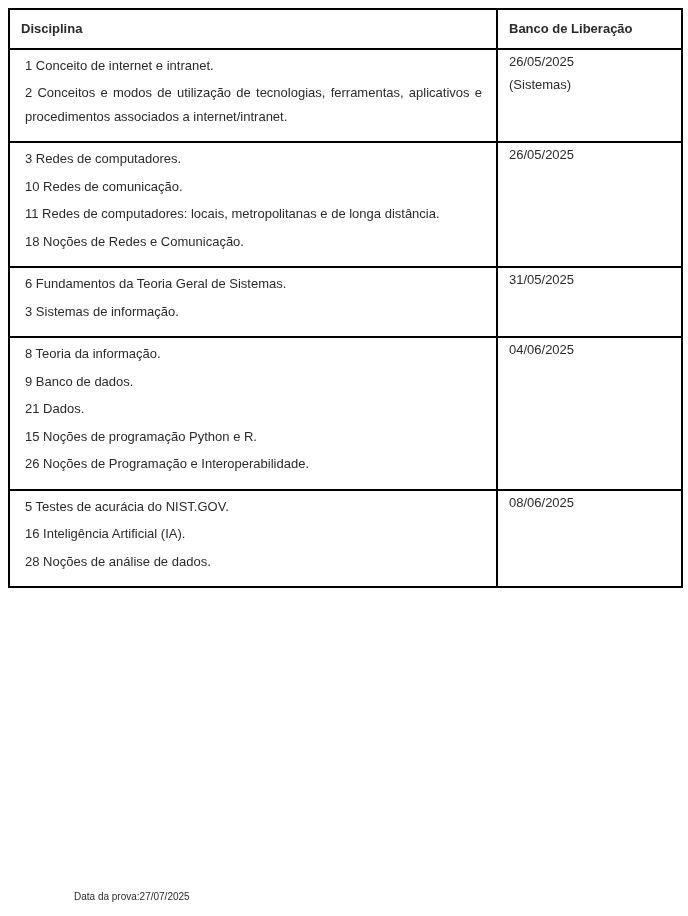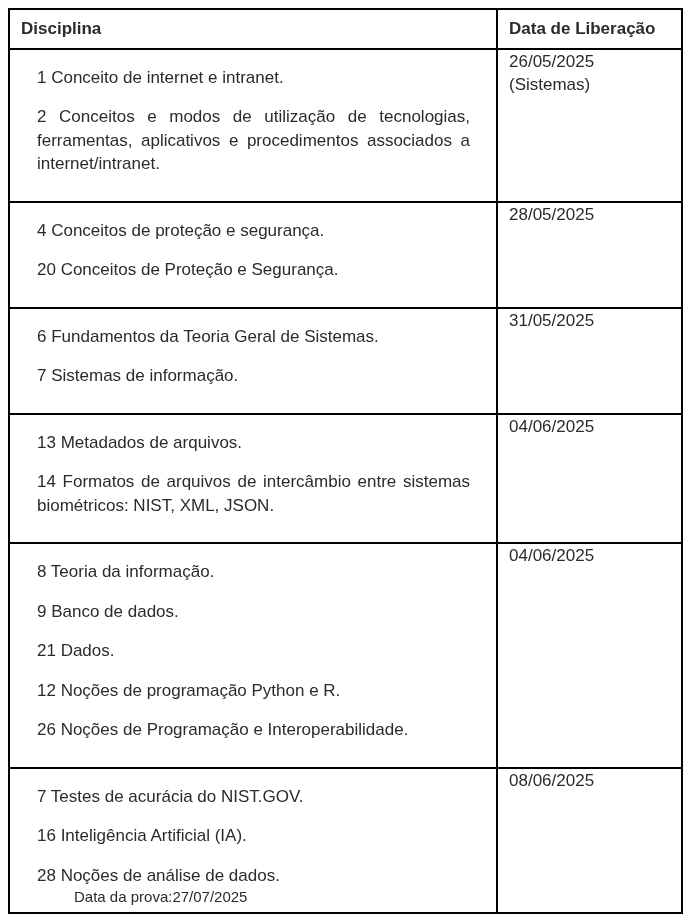--- a/index.html
+++ b/index.html
@@ -24,115 +24,108 @@
     width: 673px;
     border-collapse: collapse;
     table-layout: fixed;
   }
   table.schedule col.c-disciplina { width: 488px; }
   table.schedule col.c-data { width: 185px; }
   table.schedule th,
   table.schedule td {
     border: 2px solid #000000;
     vertical-align: top;
-    font-size: 17px;
+    font-size: 13px;
     line-height: 23.5px;
     padding: 0 10px 9px 11px;
     text-align: left;
   }
   table.schedule th {
     font-weight: bold;
     padding-top: 7px;
     padding-bottom: 7px;
   }
   p.topic-line {
-    margin: 16px;
+    margin: 4px;
     text-align: justify;
     text-justify: inter-word;
   }
   .date-text, .date-note {
     white-space: nowrap;
   }
   .footer-line {
     position: absolute;
     left: 74px;
     top: 885px;
-    font-size: 15px;
+    font-size: 10px;
     line-height: 23px;
   }
 </style>
 </head>
 <body>
 
 <div class="page">
 
   <table class="schedule">
     <colgroup>
       <col class="c-disciplina">
       <col class="c-data">
     </colgroup>
     <thead>
       <tr>
         <th>Disciplina</th>
-        <th>Data de Liberação</th>
+        <th>Banco de Liberação</th>
       </tr>
     </thead>
     <tbody>
         <tr>
           <td>
             <p class="topic-line">1 Conceito de internet e intranet.</p>
             <p class="topic-line">2 Conceitos e modos de utilização de tecnologias, ferramentas, aplicativos e procedimentos associados a internet/intranet.</p>
           </td>
           <td>
             <div class="date-text">26/05/2025</div>
             <div class="date-note">(Sistemas)</div>
           </td>
         </tr>
         <tr>
           <td>
-            <p class="topic-line">4 Conceitos de proteção e segurança.</p>
-            <p class="topic-line">20 Conceitos de Proteção e Segurança.</p>
+            <p class="topic-line">3 Redes de computadores.</p>
+            <p class="topic-line">10 Redes de comunicação.</p>
+            <p class="topic-line">11 Redes de computadores: locais, metropolitanas e de longa distância.</p>
+            <p class="topic-line">18 Noções de Redes e Comunicação.</p>
           </td>
           <td>
-            <div class="date-text">28/05/2025</div>
+            <div class="date-text">26/05/2025</div>
           </td>
         </tr>
         <tr>
           <td>
             <p class="topic-line">6 Fundamentos da Teoria Geral de Sistemas.</p>
-            <p class="topic-line">7 Sistemas de informação.</p>
+            <p class="topic-line">3 Sistemas de informação.</p>
           </td>
           <td>
             <div class="date-text">31/05/2025</div>
           </td>
         </tr>
         <tr>
           <td>
-            <p class="topic-line">13 Metadados de arquivos.</p>
-            <p class="topic-line">14 Formatos de arquivos de intercâmbio entre sistemas biométricos: NIST, XML, JSON.</p>
-          </td>
-          <td>
-            <div class="date-text">04/06/2025</div>
-          </td>
-        </tr>
-        <tr>
-          <td>
             <p class="topic-line">8 Teoria da informação.</p>
             <p class="topic-line">9 Banco de dados.</p>
             <p class="topic-line">21 Dados.</p>
-            <p class="topic-line">12 Noções de programação Python e R.</p>
+            <p class="topic-line">15 Noções de programação Python e R.</p>
             <p class="topic-line">26 Noções de Programação e Interoperabilidade.</p>
           </td>
           <td>
             <div class="date-text">04/06/2025</div>
           </td>
         </tr>
         <tr>
           <td>
-            <p class="topic-line">7 Testes de acurácia do NIST.GOV.</p>
+            <p class="topic-line">5 Testes de acurácia do NIST.GOV.</p>
             <p class="topic-line">16 Inteligência Artificial (IA).</p>
             <p class="topic-line">28 Noções de análise de dados.</p>
           </td>
           <td>
             <div class="date-text">08/06/2025</div>
           </td>
         </tr>
       </tbody>
   </table>
 

